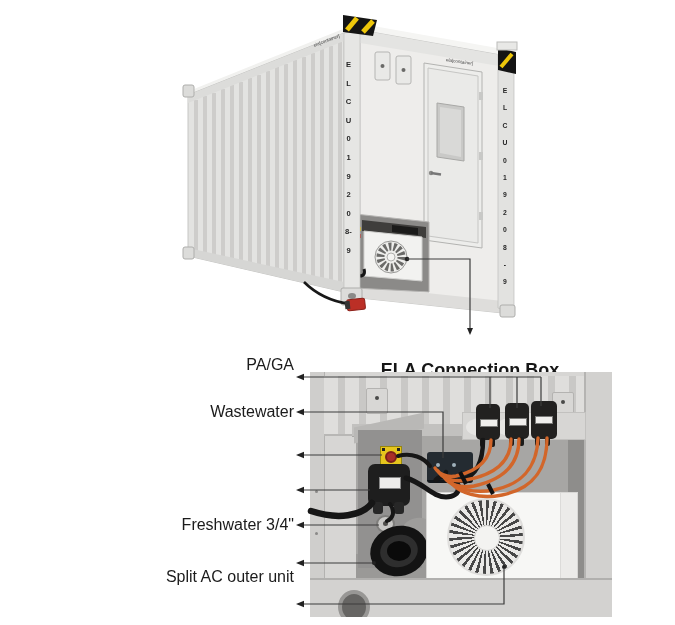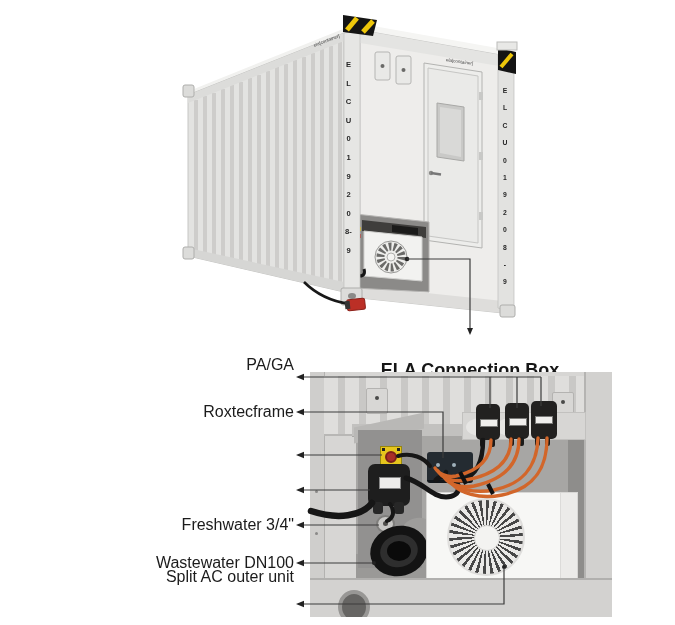--- a/index.html
+++ b/index.html
@@ -247,18 +247,17 @@
       <polygon points="296,412 304,408.8 304,415.2"></polygon>
       <polygon points="296,455 304,451.8 304,458.2"></polygon>
       <polygon points="296,490 304,486.8 304,493.2"></polygon>
       <polygon points="296,525 304,521.8 304,528.2"></polygon>
       <polygon points="296,563 304,559.8 304,566.2"></polygon>
       <polygon points="296,604 304,600.8 304,607.2"></polygon>
     </g>
   </svg>
 
   <div class="lbl lbl1">PA/GA</div>
-  <div class="lbl lbl2">Roxtecframe</div>
+  <div class="lbl lbl2">Wastewater</div>
   <div class="lbl lbl5">Freshwater 3/4"</div>
-  <div class="lbl lbl6">Wastewater DN100</div>
   <div class="lbl lbl7">Split AC outer unit</div>
 
 </div>
 
 </body></html>

